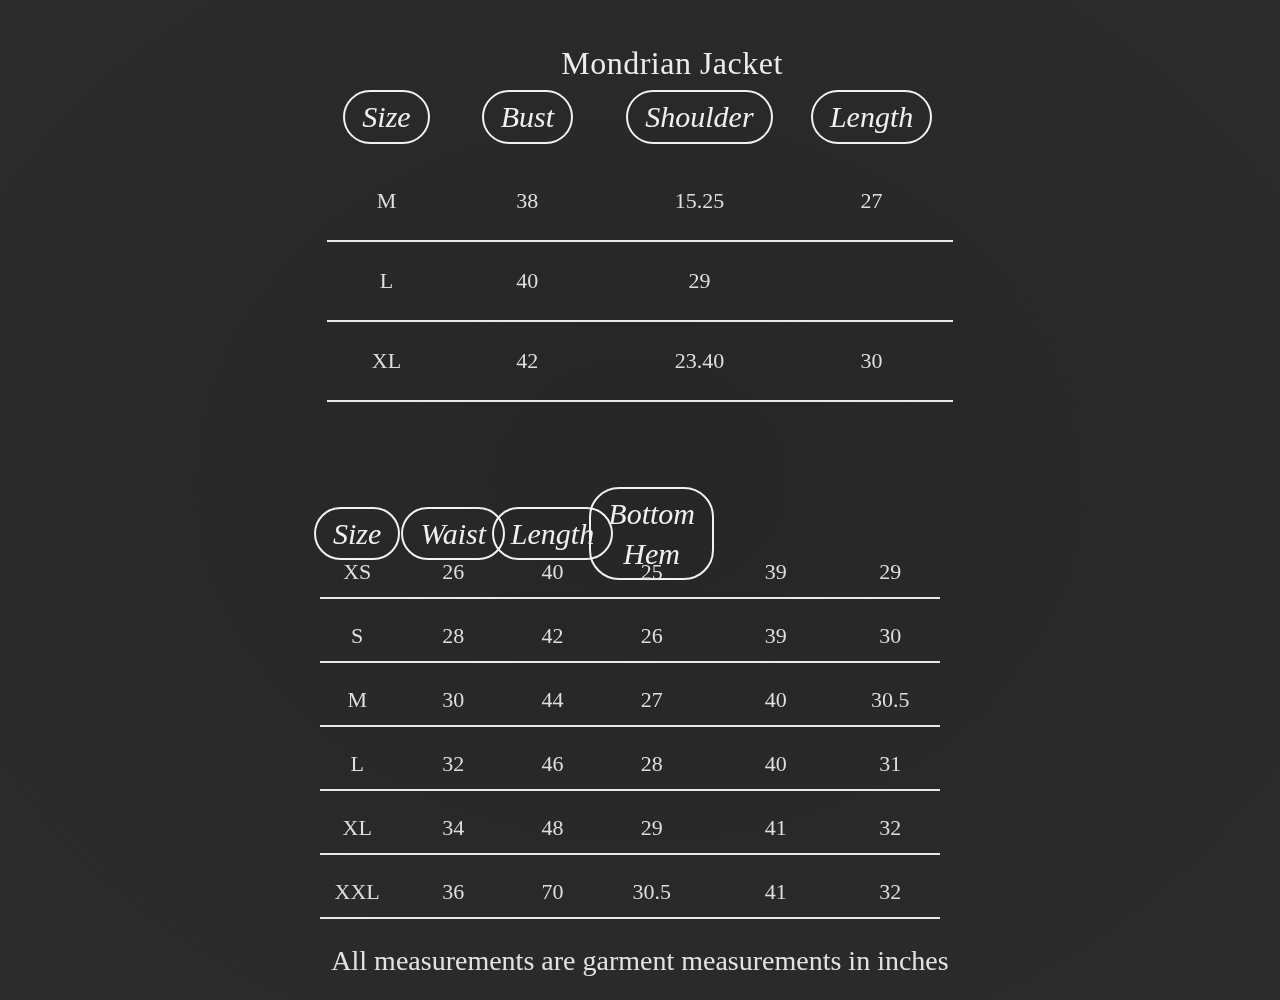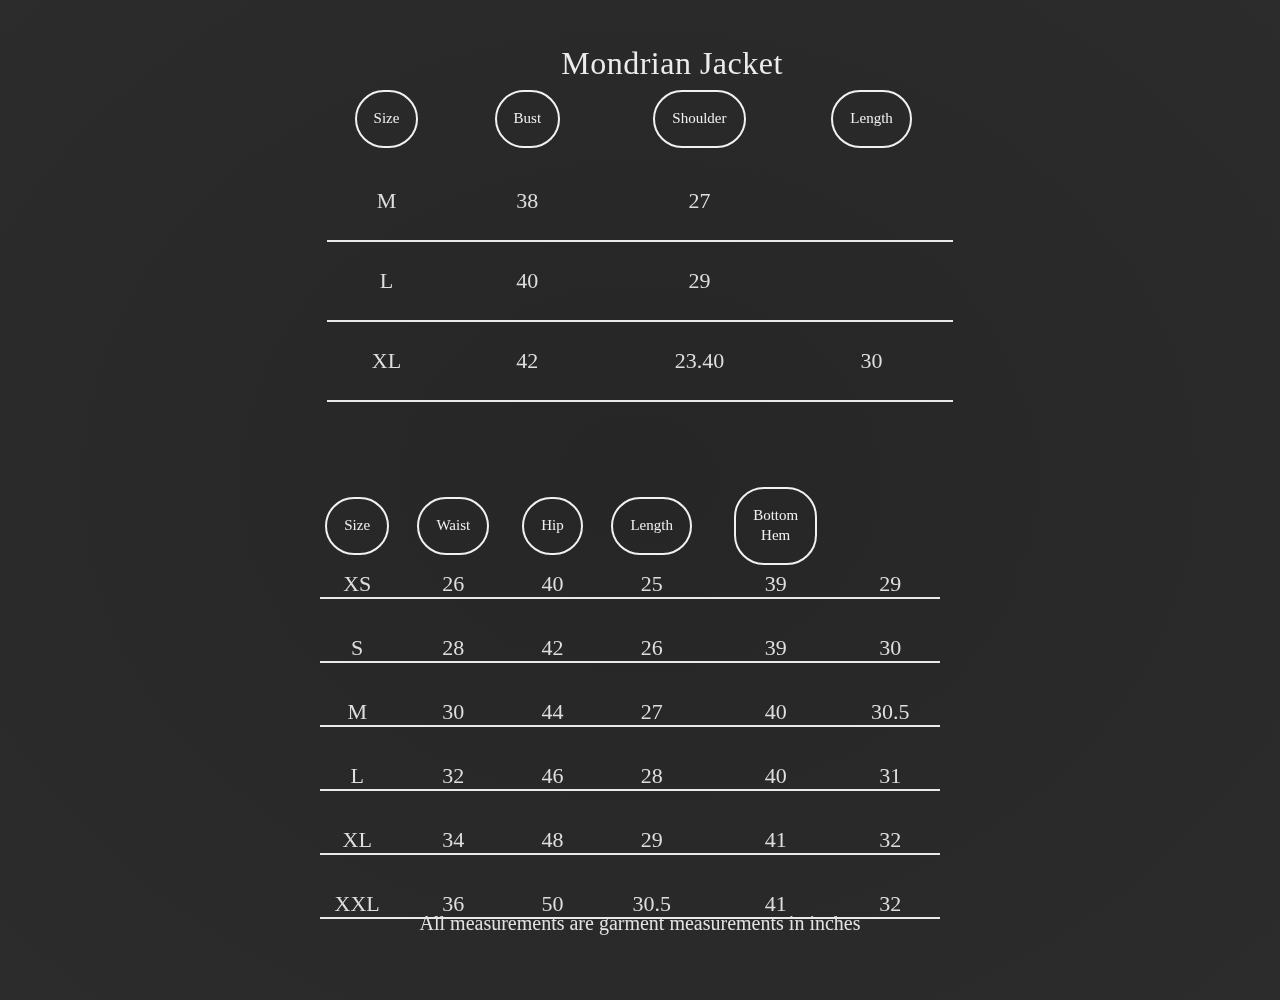--- a/index.html
+++ b/index.html
@@ -30,26 +30,27 @@
     display: flex;
     align-items: center;
     justify-content: center;
   }
   .pill {
     display: inline-flex;
     align-items: center;
     justify-content: center;
     border: 2.5px solid #f1f1f1;
     border-radius: 30px;
-    padding: 17px 17px;
-    font-size: 15px;
+    padding: 5px 17px;
+    font-size: 30px;
     line-height: 1.32;
     color: #f0f0f0;
     white-space: pre-line;
     text-align: center;
+    font-style: italic;
   }
   .trow {
     display: grid;
     border-bottom: 2px solid #e9e9e9;
   }
   .tcell {
     display: flex;
     justify-content: center;
     font-size: 22px;
     color: #dedede;
@@ -58,28 +59,28 @@
   .table-0 .hrow, .table-0 .trow { grid-template-columns: 19% 26% 29% 26%; }
   .table-0 .hrow { height: 46px; }
   .table-0 .rows { margin-top: 26px; }
   .table-0 .trow { height: 78px; }
   .table-0 .tcell { align-items: center; }
   
   .table-1 .hrow, .table-1 .trow { grid-template-columns: 12% 19% 13% 19% 21% 16%; }
   .table-1 .hrow { height: 70px; }
   .table-1 .rows { margin-top: -22px; }
   .table-1 .trow { height: 62px; }
-  .table-1 .tcell { align-items: flex-end; padding-bottom: 0; font-family: Liberation Serif, serif; }
+  .table-1 .tcell { align-items: flex-end; padding-bottom: 12px; font-family: Liberation Serif, serif; }
   .footer-note {
     position: absolute;
-    top: 900px;
+    top: 938px;
     left: 0;
     width: 100%;
     text-align: center;
-    font-size: 20px;
+    font-size: 28px;
     line-height: 46px;
     color: #e2e2e2;
   }
   #t1-title { top: 24px; }
   #t1 { top: 90px; left: 327px; width: 626px; }
   #t2-title { top: 420px; }
   #t2 { top: 487px; left: 320px; width: 620px; }
 </style>
 </head>
 <body>
@@ -100,20 +101,21 @@
           <span class="pill">Shoulder</span>
         </div>
         <div class="hcell">
           <span class="pill">Length</span>
         </div>
       </div>
     <div class="rows">
         <div class="trow">
           <div class="tcell">M</div>
           <div class="tcell">38</div>
+          <div class="tcell">15.25</div>
           <div class="tcell">27</div>
         </div>
         <div class="trow">
           <div class="tcell">L</div>
           <div class="tcell">40</div>
           <div class="tcell">29</div>
         </div>
         <div class="trow">
           <div class="tcell">XL</div>
           <div class="tcell">42</div>
@@ -124,23 +126,20 @@
   </div>
 
 
   <div id="t2" class="tbl table-1">
     <div class="hrow">
         <div class="hcell">
           <span class="pill">Size</span>
         </div>
         <div class="hcell">
           <span class="pill">Waist</span>
-        </div>
-        <div class="hcell">
-          <span class="pill">Hip</span>
         </div>
         <div class="hcell">
           <span class="pill">Length</span>
         </div>
         <div class="hcell">
           <span class="pill">Bottom
 Hem</span>
         </div>
       </div>
     <div class="rows">
@@ -180,21 +179,21 @@
           <div class="tcell">XL</div>
           <div class="tcell">34</div>
           <div class="tcell">48</div>
           <div class="tcell">29</div>
           <div class="tcell">41</div>
           <div class="tcell">32</div>
         </div>
         <div class="trow">
           <div class="tcell">XXL</div>
           <div class="tcell">36</div>
-          <div class="tcell">50</div>
+          <div class="tcell">70</div>
           <div class="tcell">30.5</div>
           <div class="tcell">41</div>
           <div class="tcell">32</div>
         </div>
       </div>
   </div>
 
   <div class="footer-note">All measurements are garment measurements in inches</div>
 
 </div>

